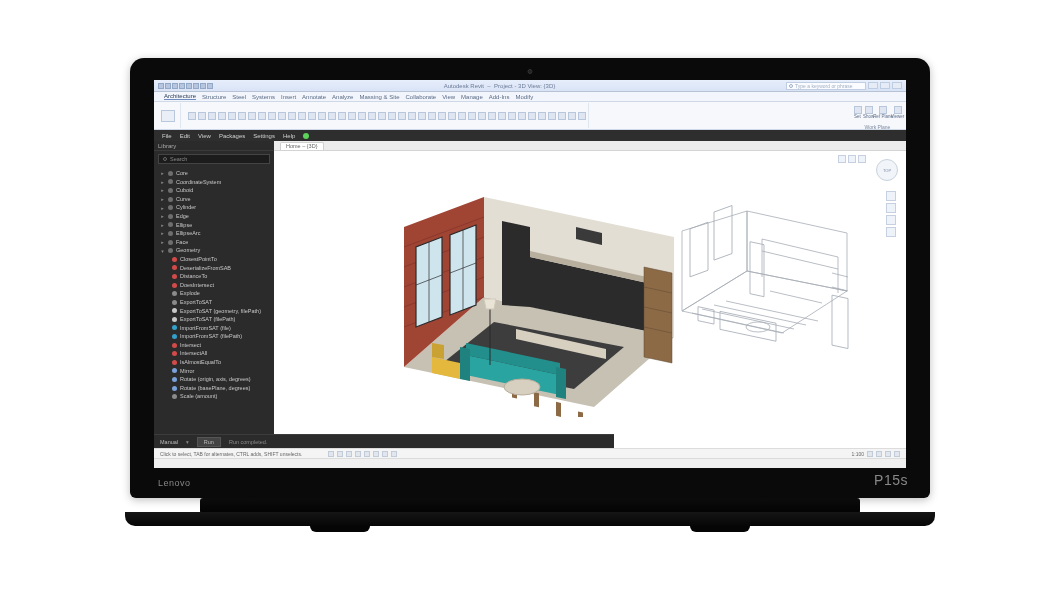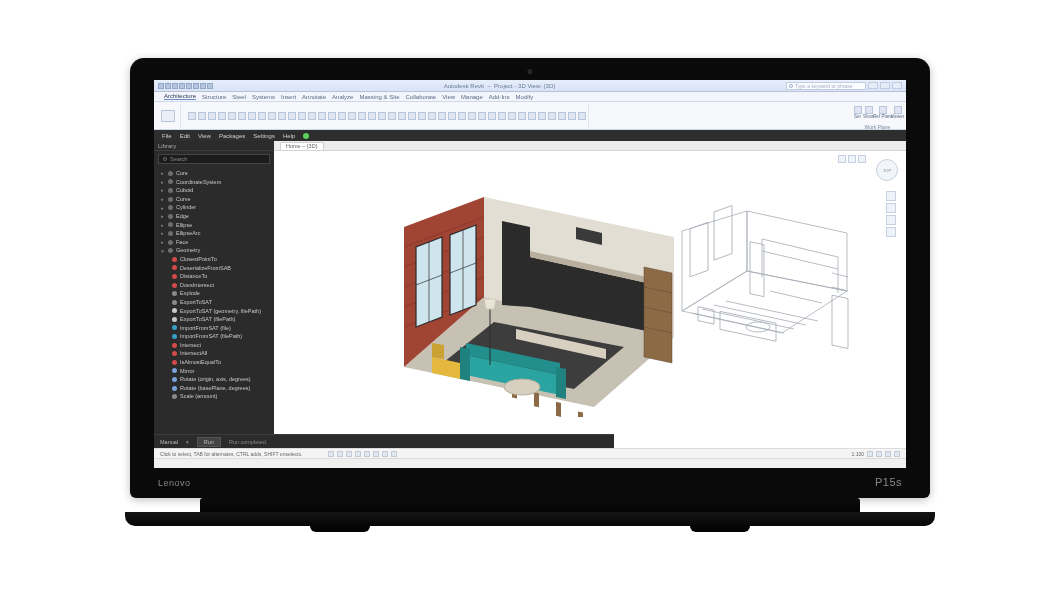--- a/index.html
+++ b/index.html
@@ -45,23 +45,23 @@
   }
   .brand-left {
     position: absolute;
     bottom: 10px; left: 28px;
     color: #888;
     font-size: 9px;
     letter-spacing: 0.5px;
   }
   .brand-right {
     position: absolute;
-    bottom: 10px; right: 28px;
+    bottom: 10px; right: 22px;
     color: #888;
-    font-size: 11px;
+    font-size: 14px;
     letter-spacing: 0.5px;
   }
   .hinge {
     position: absolute;
     bottom: 24px; left: 50%;
     transform: translateX(-50%);
     width: 660px; height: 16px;
     background: linear-gradient(#0c0c0c,#020202);
     border-radius: 3px;
   }

